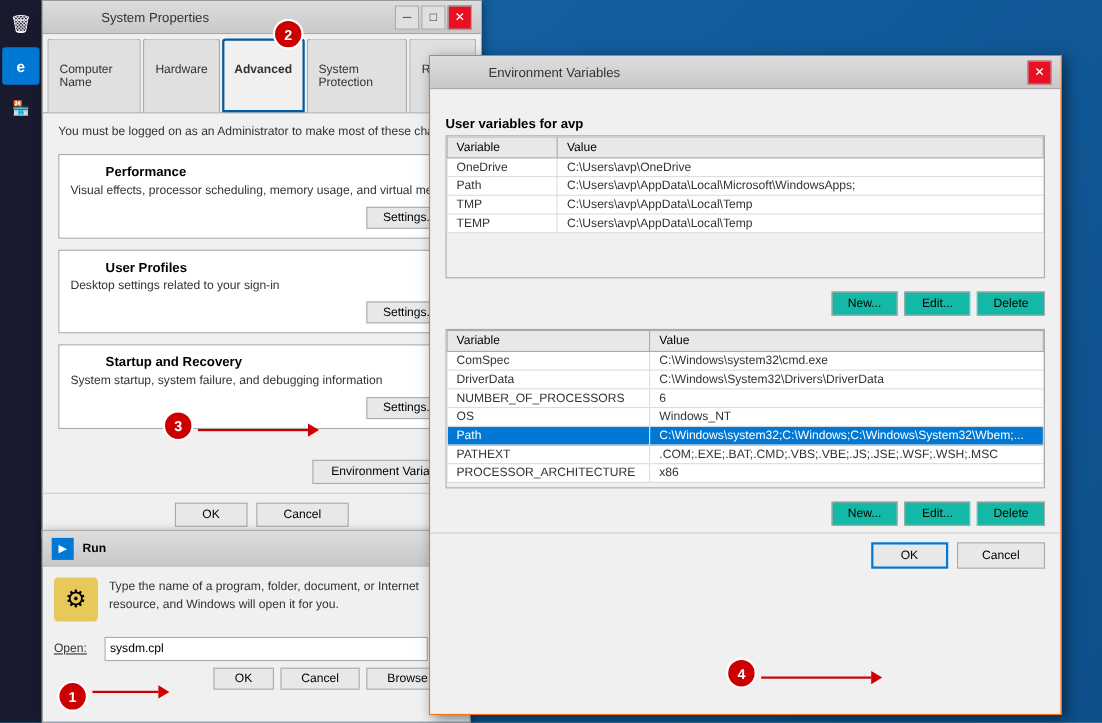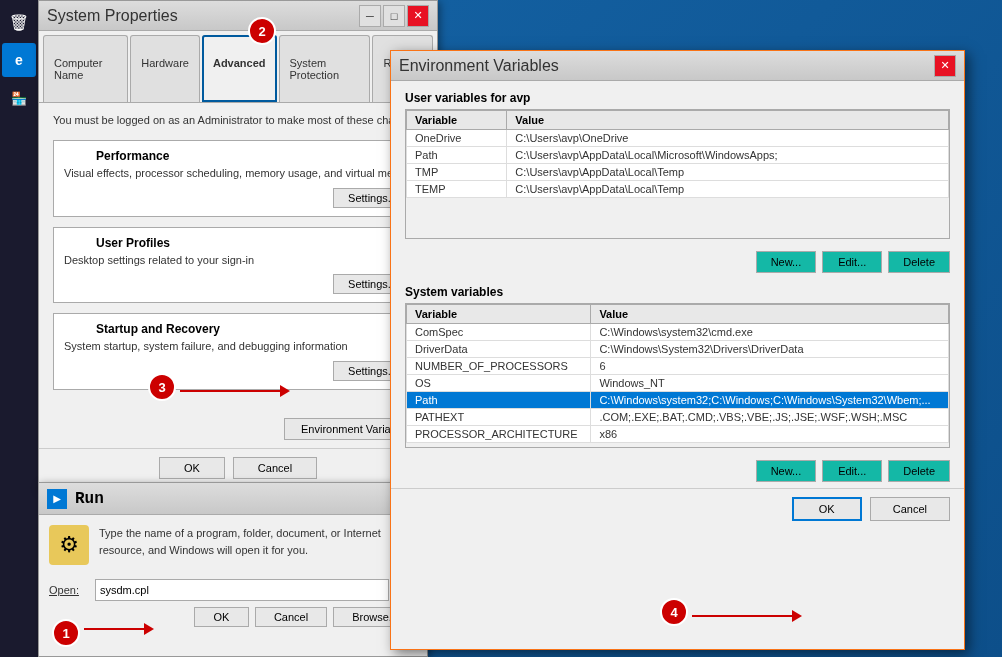--- a/index.html
+++ b/index.html
@@ -63,23 +63,24 @@
     .window-titlebar {
       height: 30px;
       background: linear-gradient(to bottom, #ddd, #c8c8c8);
       display: flex;
       align-items: center;
       padding: 0 8px;
       border-bottom: 1px solid #aaa;
       position: relative;
     }
     .window-title {
-      font-size: 16px;
+      font-size: 12px;
       color: #333;
       flex: 1;
+      margin-left: 45px;
     }
     .window-controls {
       display: flex;
       gap: 2px;
     }
     .win-btn {
       width: 22px;
       height: 22px;
       background: #e0e0e0;
       border: 1px solid #aaa;
@@ -251,21 +252,21 @@
       border-collapse: collapse;
       background: white;
       border: 1px solid #aaa;
     }
     .env-table th {
       background: #e8e8e8;
       border: 1px solid #aaa;
       padding: 3px 8px;
       font-size: 11px;
       text-align: left;
-      font-weight: 700;
+      font-weight: 400;
       margin-top: 15px;
     }
     .env-table td {
       border: 1px solid #ddd;
       padding: 2px 8px;
       font-size: 11px;
       color: #333;
     }
     .env-table tr.selected td {
       background: #0078d4;
@@ -343,23 +344,22 @@
       width: 20px;
       height: 20px;
       background: #0078d4;
       display: flex;
       align-items: center;
       justify-content: center;
       color: white;
       font-size: 10px;
     }
     .run-title-text {
-      font-size: 16px;
+      font-size: 11px;
       font-weight: 600;
-      font-family: Liberation Mono, monospace;
     }
     .run-close-btn {
       margin-left: auto;
       width: 20px;
       height: 20px;
       background: #e81123;
       border: none;
       color: white;
       cursor: pointer;
       display: flex;
@@ -522,21 +522,21 @@
 </div>
 
 <div class="env-vars-window">
   <div class="window-titlebar">
     <span class="window-title">Environment Variables</span>
     <div class="window-controls">
       <div class="win-btn close-btn">✕</div>
     </div>
   </div>
 
-  <div class="env-section" style="padding-top:10px;">
+  <div class="env-section" style="padding-top:24px;">
     <div class="env-section-title">User variables for avp</div>
     <div class="env-table-container">
       <table class="env-table">
         <thead>
           <tr>
             <th>Variable</th>
             <th>Value</th>
           </tr>
         </thead>
         <tbody>
@@ -561,21 +561,20 @@
     </div>
   </div>
 
   <div class="ncd-row">
     <button class="ncd-btn">New...</button>
     <button class="ncd-btn">Edit...</button>
     <button class="ncd-btn">Delete</button>
   </div>
 
   <div class="env-section">
-    <div class="env-section-title">System variables</div>
     <div class="env-table-container system">
       <table class="env-table">
         <thead>
           <tr>
             <th>Variable</th>
             <th>Value</th>
           </tr>
         </thead>
         <tbody>
           <tr>

